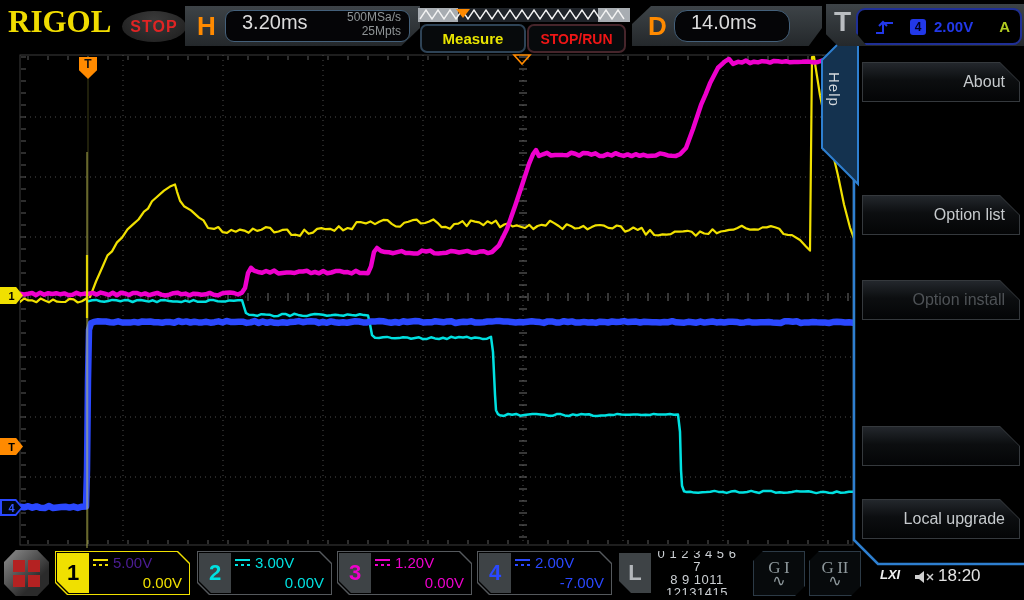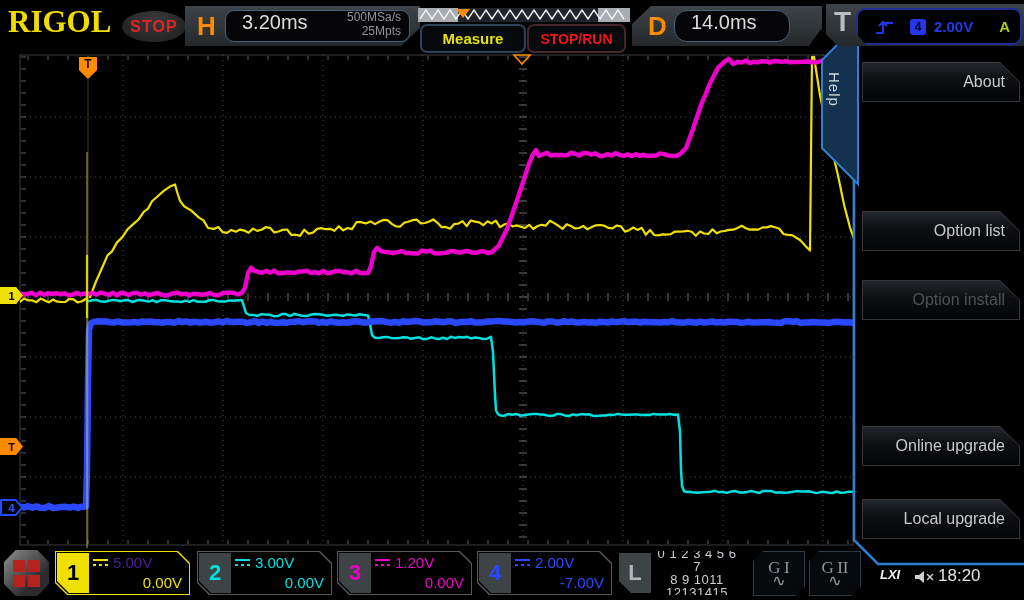--- a/index.html
+++ b/index.html
@@ -343,31 +343,30 @@
   <svg class="abs" style="left:0;top:0;z-index:5;" width="1024" height="600">
     <polyline points="854,46 854,540 878,564 1024,564" fill="none" stroke="#2e7fd0" stroke-width="2.5"></polyline>
     <path d="M858,44 L838,44 L822,60 L822,148 L858,184 Z" fill="#14324f" stroke="#2e7fd0" stroke-width="2"></path>
   </svg>
   <div class="abs helptxt" style="z-index:6;">Help</div>
 
   <div class="abs menubtn" style="top:62px;z-index:6;">
     <div class="inner"></div>
     <div class="lbl">About</div>
   </div>
-  <div class="abs menubtn" style="top:211px;z-index:6;">
+  <div class="abs menubtn" style="top:195px;z-index:6;">
     <div class="inner"></div>
     <div class="lbl">Option list</div>
   </div>
   <div class="abs menubtn disabled" style="top:280px;z-index:6;">
     <div class="inner"></div>
     <div class="lbl">Option install</div>
   </div>
   <div class="abs menubtn" style="top:426px;z-index:6;">
     <div class="inner"></div>
-    <div class="lbl">Online upgrade</div>
   </div>
   <div class="abs logo" style="z-index:8;">RIGOL</div>
 
   <div class="abs menubtn" style="top:499px;z-index:6;">
     <div class="inner"></div>
     <div class="lbl">Local upgrade</div>
   </div>
   <div class="abs stopbadge" style="z-index:8;">STOP</div>
 
   <div class="abs hpanel hp" style="z-index:8;">

